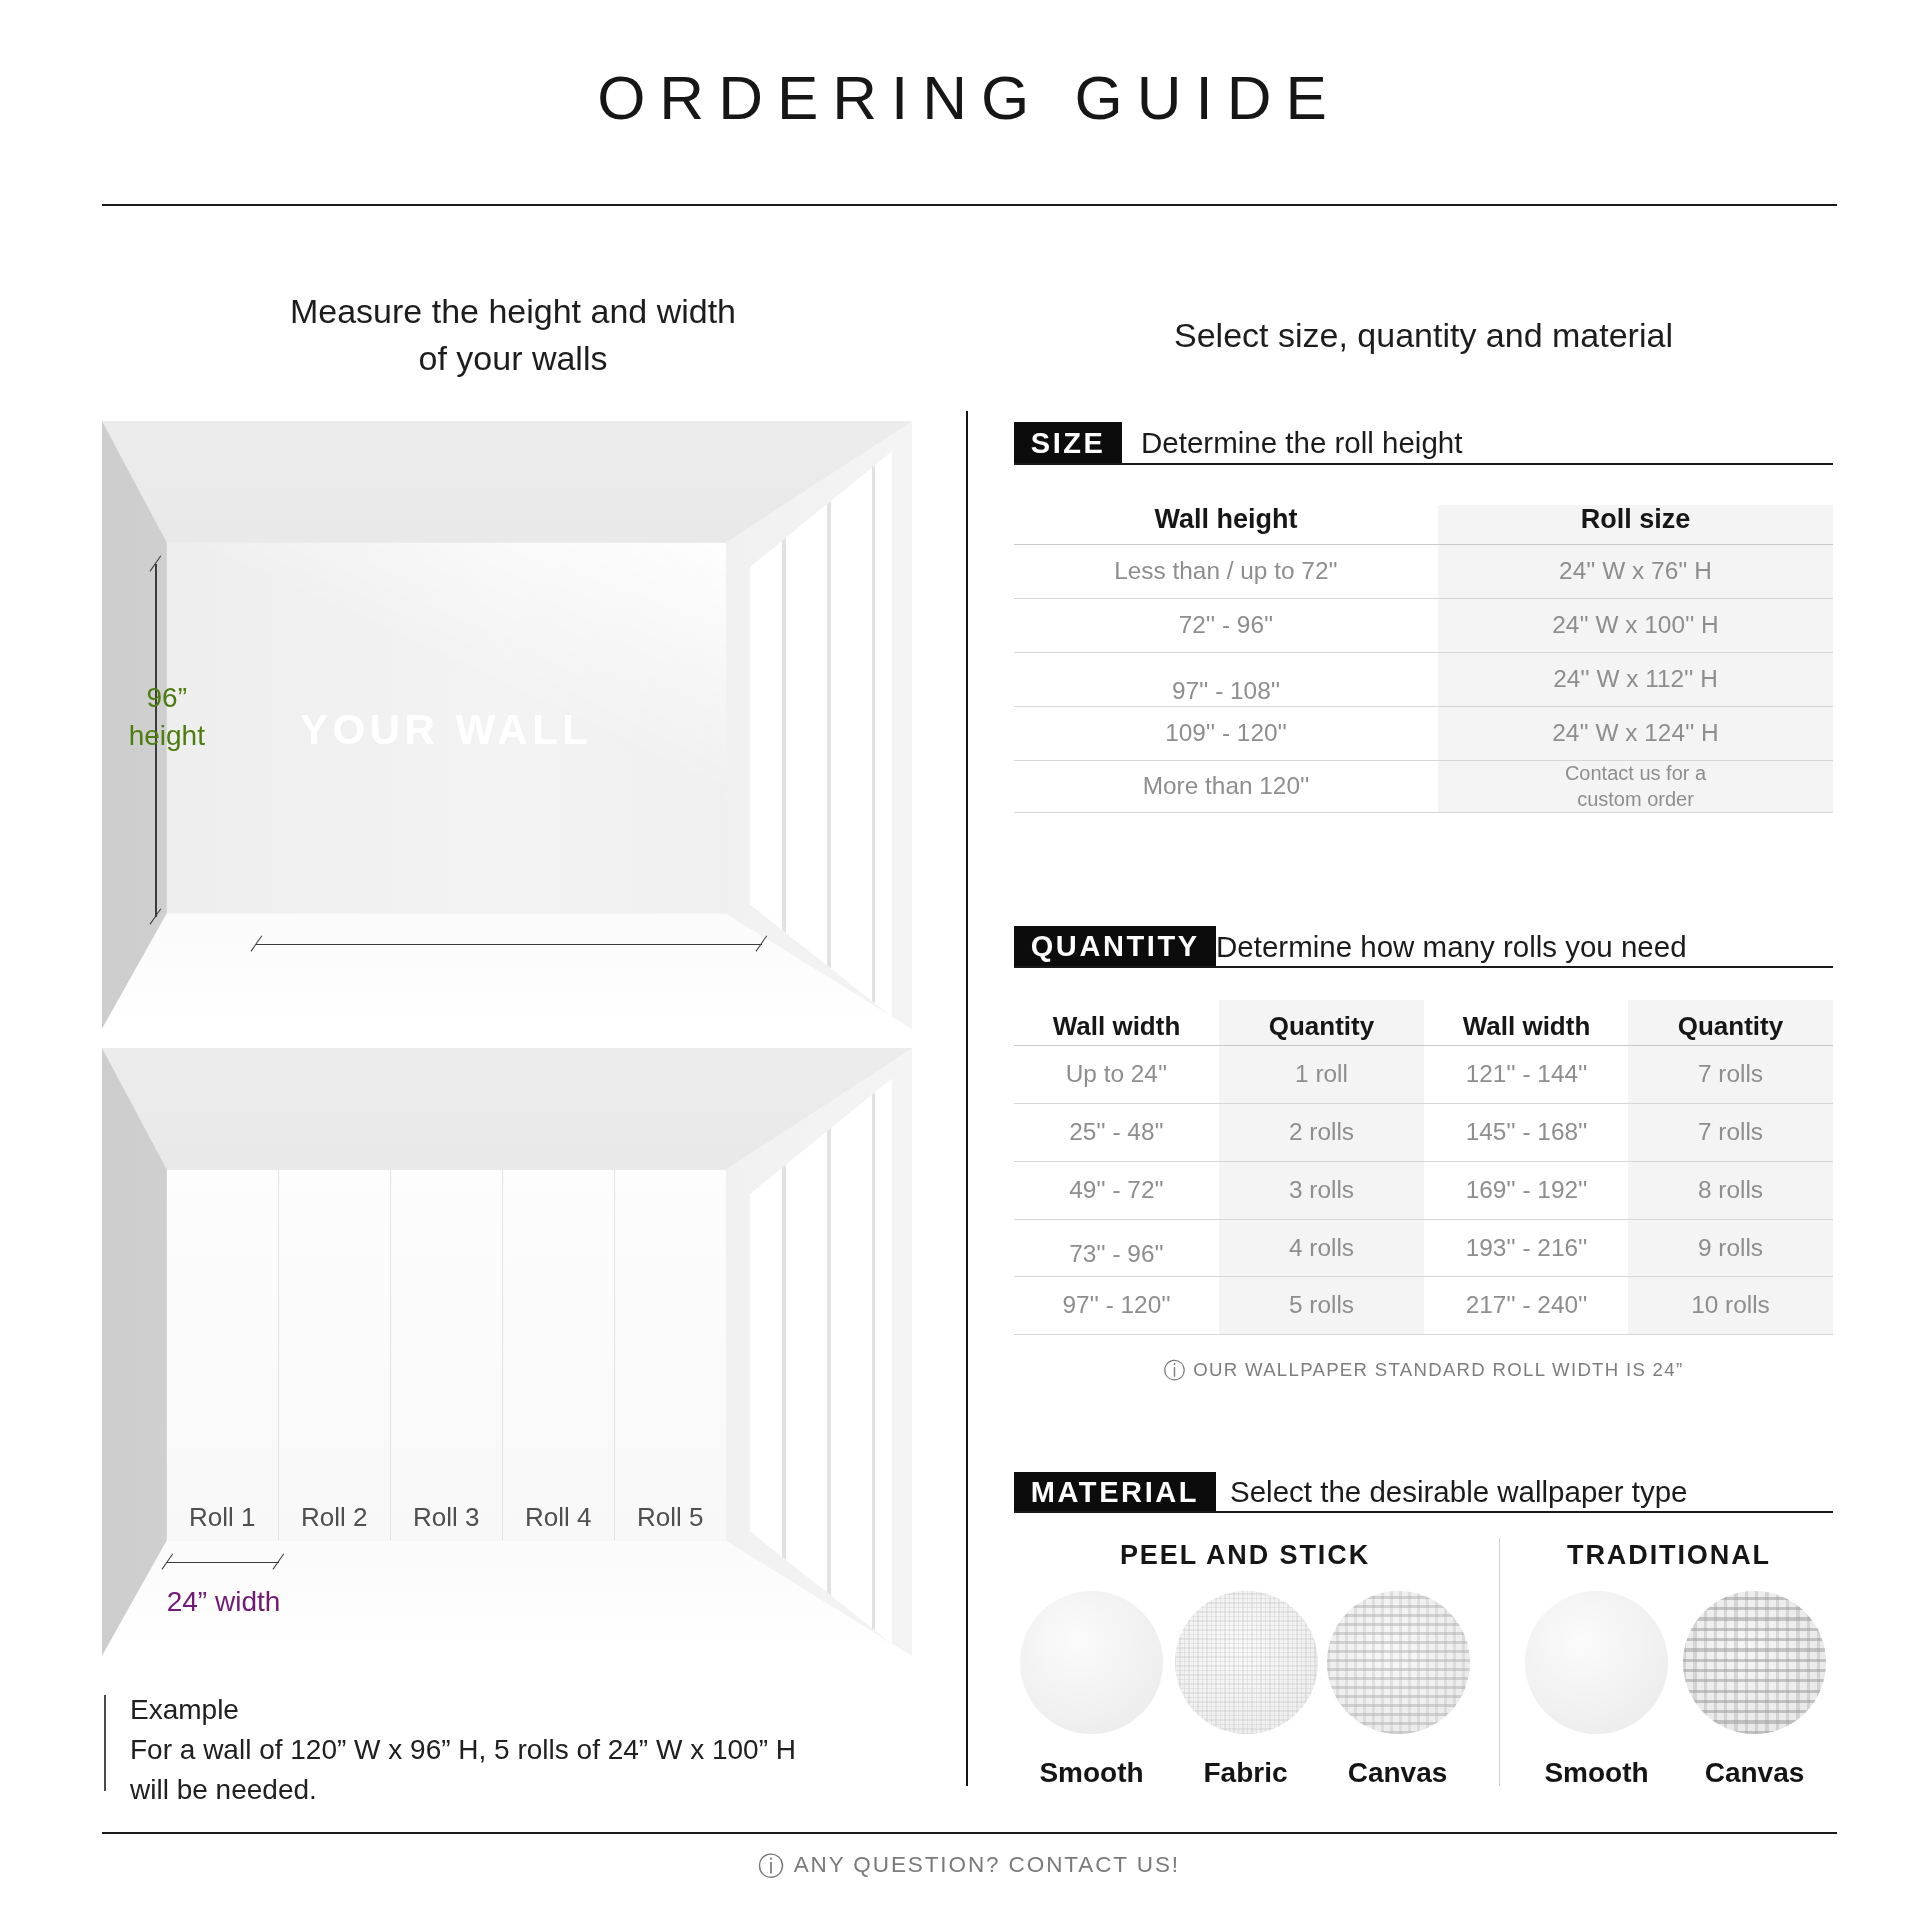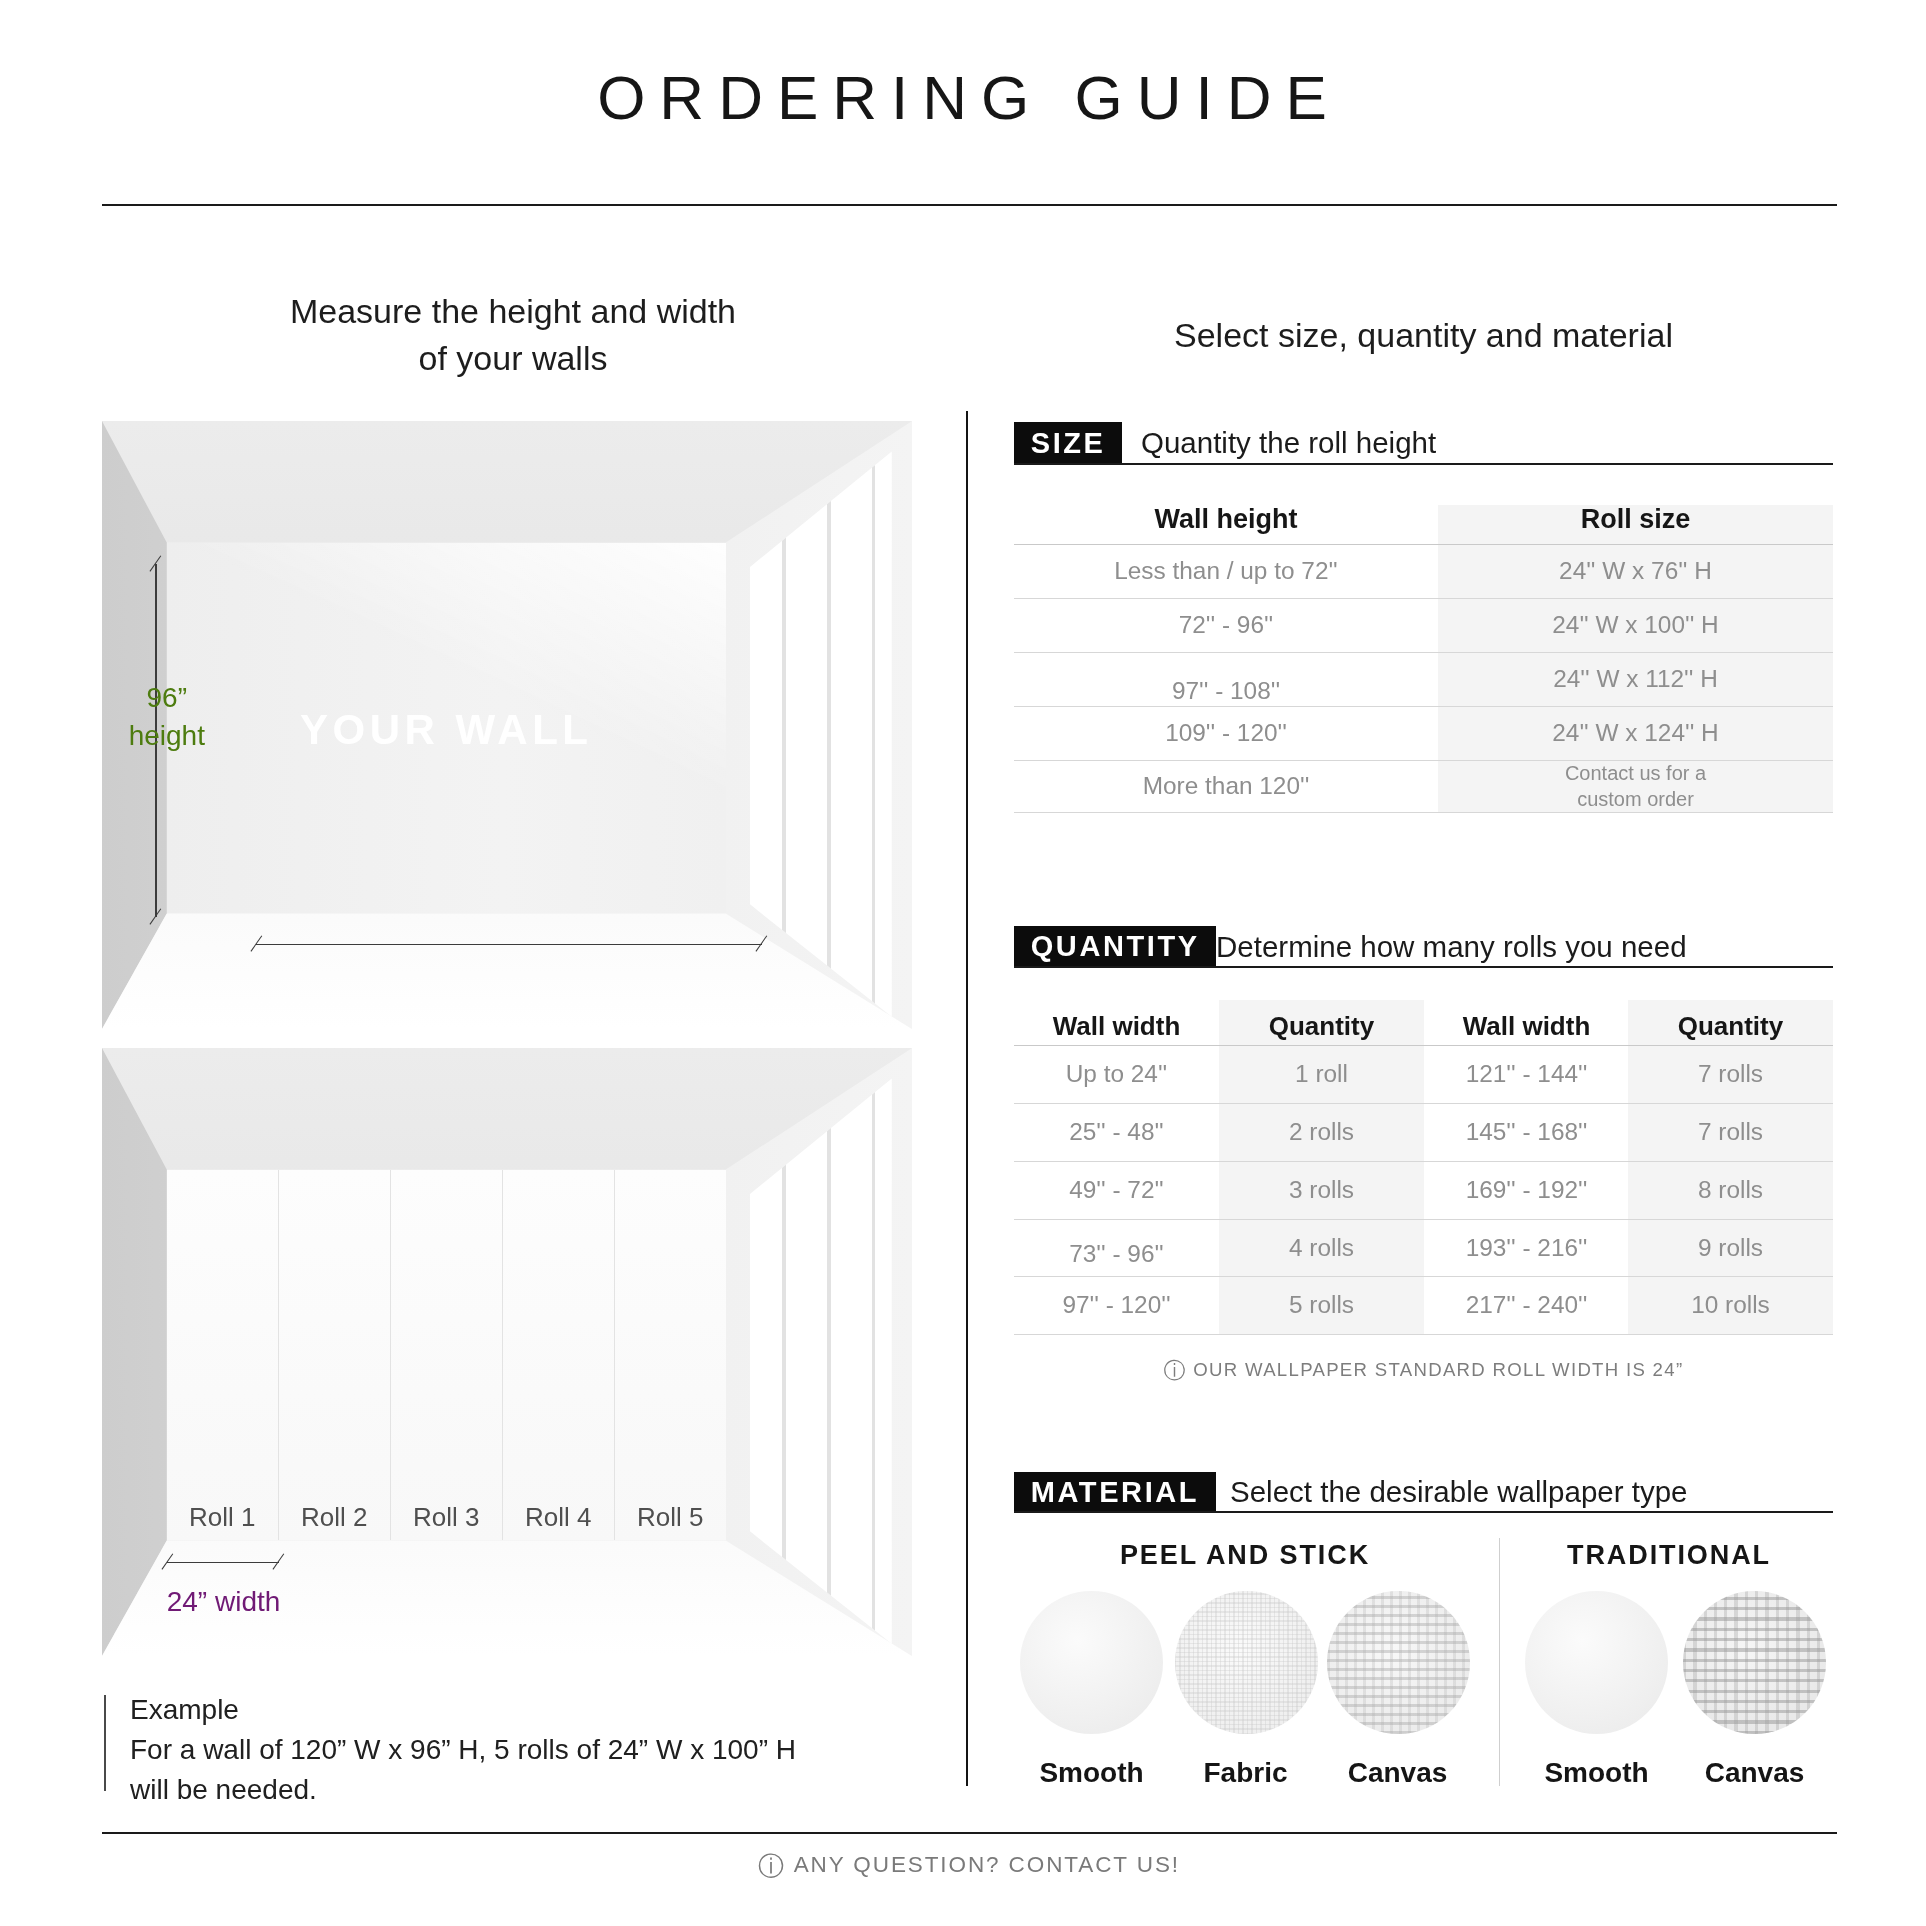--- a/index.html
+++ b/index.html
@@ -207,21 +207,21 @@
   <div class="example">
     <div class="example-bar"></div>
     <div class="example-text">
       <div>Example</div>
       <div>For a wall of 120” W x 96” H, 5 rolls of 24” W x 100” H</div>
       <div>will be needed.</div>
     </div>
   </div>
 
   <div class="badge" style="left:1008px;top:422px;">SIZE</div>
-  <div class="sec-sub" style="left:1135px;top:422px;">Quantity the roll height</div>
+  <div class="sec-sub" style="left:1135px;top:422px;">Determine the roll height</div>
   <div class="sec-underline" style="top:463px;"></div>
 
   <div class="size-stripe"></div>
   <div class="cell header" style="left:1008px;top:494px;width:424px;height:50px;">Wall height</div>
   <div class="cell header" style="left:1432px;top:494px;width:395px;height:50px;">Roll size</div>
   <div class="t-line strong" style="top:544px;"></div>
 
   <div class="cell val" style="left:1008px;top:544px;width:424px;height:54px;">Less than / up to 72''</div>
   <div class="cell val" style="left:1432px;top:544px;width:395px;height:54px;">24'' W x 76'' H</div>
   <div class="t-line" style="top:598px;"></div>

